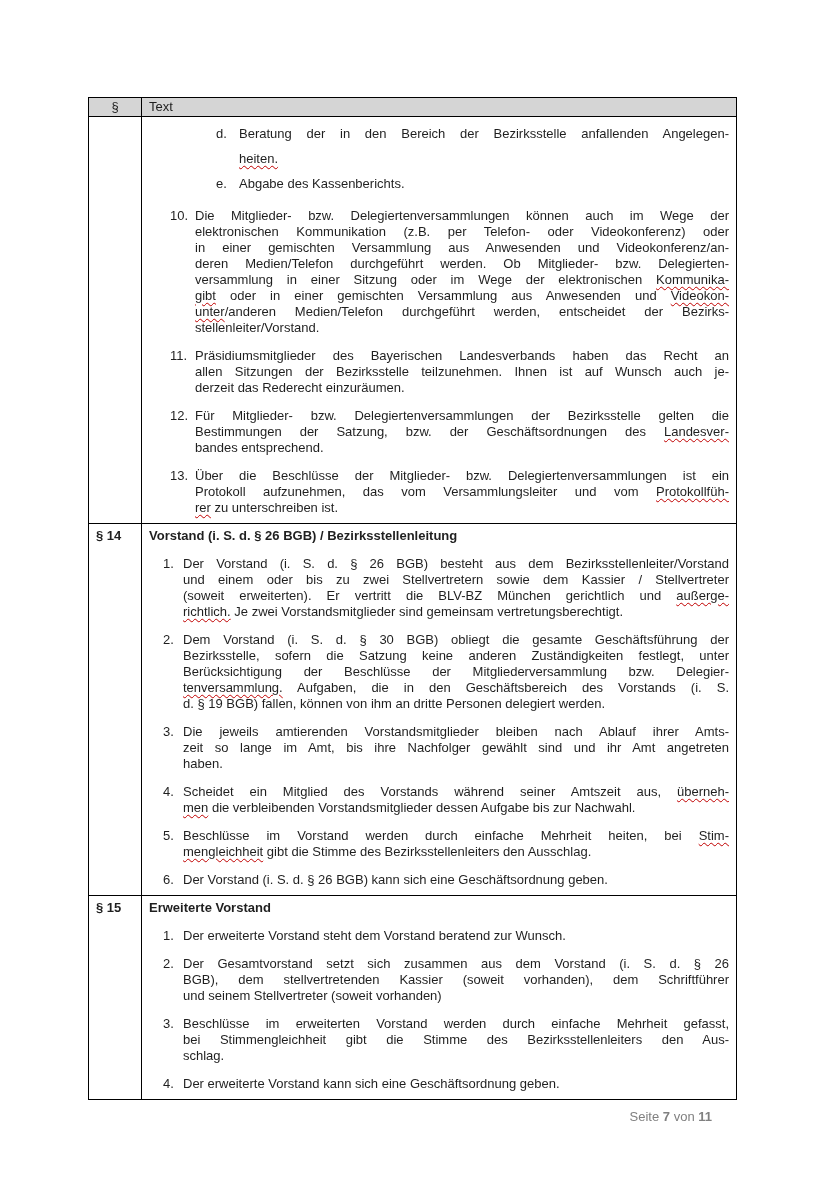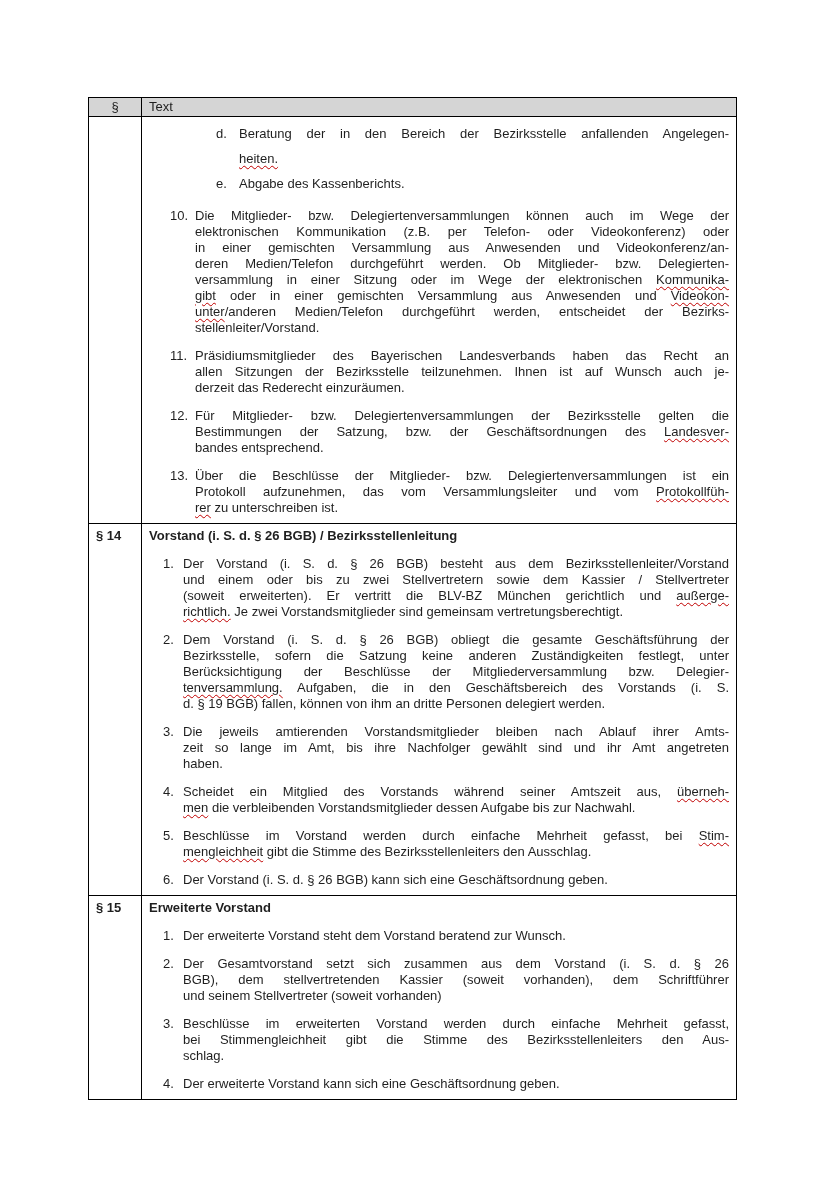--- a/index.html
+++ b/index.html
@@ -120,40 +120,40 @@
             <div class="row-title">Vorstand (i. S. d. § 26 BGB) / Bezirksstellenleitung</div>
             <div class="block num2">
               <span class="marker">1.</span>
               <div class="ln just"><span>Der Vorstand (i. S. d. § 26 BGB) besteht aus dem Bezirksstellenleiter/Vorstand</span></div>
               <div class="ln just"><span>und einem oder bis zu zwei Stellvertretern sowie dem Kassier / Stellvertreter</span></div>
               <div class="ln just"><span>(soweit erweiterten). Er vertritt die BLV-BZ München gerichtlich und </span><span class="sq">außerge-</span></div>
               <div class="ln"><span class="sq">richtlich.</span><span> Je zwei Vorstandsmitglieder sind gemeinsam vertretungsberechtigt.</span></div>
             </div>
             <div class="block num2">
               <span class="marker">2.</span>
-              <div class="ln just"><span>Dem Vorstand (i. S. d. § 26 BGB) obliegt die gesamte Geschäftsführung der</span></div>
+              <div class="ln just"><span>Dem Vorstand (i. S. d. § 30 BGB) obliegt die gesamte Geschäftsführung der</span></div>
               <div class="ln just"><span>Bezirksstelle, sofern die Satzung keine anderen Zuständigkeiten festlegt, unter</span></div>
               <div class="ln just"><span>Berücksichtigung der Beschlüsse der Mitgliederversammlung bzw. Delegier-</span></div>
               <div class="ln just"><span class="sq">tenversammlung.</span><span> Aufgaben, die in den Geschäftsbereich des Vorstands (i. S.</span></div>
               <div class="ln"><span>d. § 19 BGB) fallen, können von ihm an dritte Personen delegiert werden.</span></div>
             </div>
             <div class="block num2">
               <span class="marker">3.</span>
               <div class="ln just"><span>Die jeweils amtierenden Vorstandsmitglieder bleiben nach Ablauf ihrer Amts-</span></div>
               <div class="ln just"><span>zeit so lange im Amt, bis ihre Nachfolger gewählt sind und ihr Amt angetreten</span></div>
               <div class="ln"><span>haben.</span></div>
             </div>
             <div class="block num2">
               <span class="marker">4.</span>
               <div class="ln just"><span>Scheidet ein Mitglied des Vorstands während seiner Amtszeit aus, </span><span class="sq">überneh-</span></div>
               <div class="ln"><span class="sq">men</span><span> die verbleibenden Vorstandsmitglieder dessen Aufgabe bis zur Nachwahl.</span></div>
             </div>
             <div class="block num2">
               <span class="marker">5.</span>
-              <div class="ln just"><span>Beschlüsse im Vorstand werden durch einfache Mehrheit gefasst, bei </span><span class="sq">Stim-</span></div>
+              <div class="ln just"><span>Beschlüsse im Vorstand werden durch einfache Mehrheit heiten, bei </span><span class="sq">Stim-</span></div>
               <div class="ln"><span class="sq">mengleichheit</span><span> gibt die Stimme des Bezirksstellenleiters den Ausschlag.</span></div>
             </div>
             <div class="block num2">
               <span class="marker">6.</span>
               <div class="ln"><span>Der Vorstand (i. S. d. § 26 BGB) kann sich eine Geschäftsordnung geben.</span></div>
             </div>
           </td>
         </tr>
         <tr>
           <td class="col-para">§ 15</td>
@@ -177,13 +177,14 @@
             </div>
             <div class="block num2">
               <span class="marker">4.</span>
               <div class="ln"><span>Der erweiterte Vorstand kann sich eine Geschäftsordnung geben.</span></div>
             </div>
           </td>
         </tr>
       </tbody>
   </table>
 
+  <div class="footer"><span>Seite </span><span class="b">7</span><span> von </span><span class="b">11</span></div>
 </div>
 
 </body></html>

